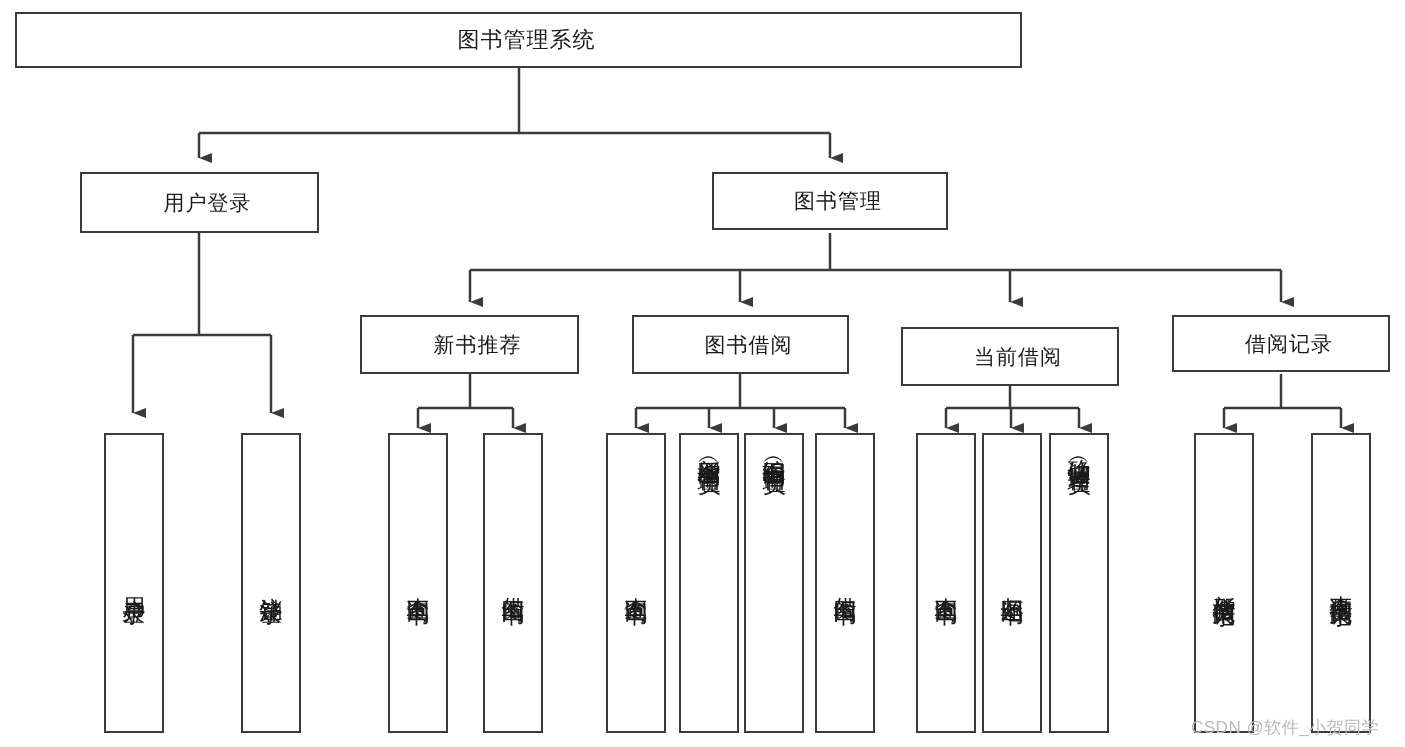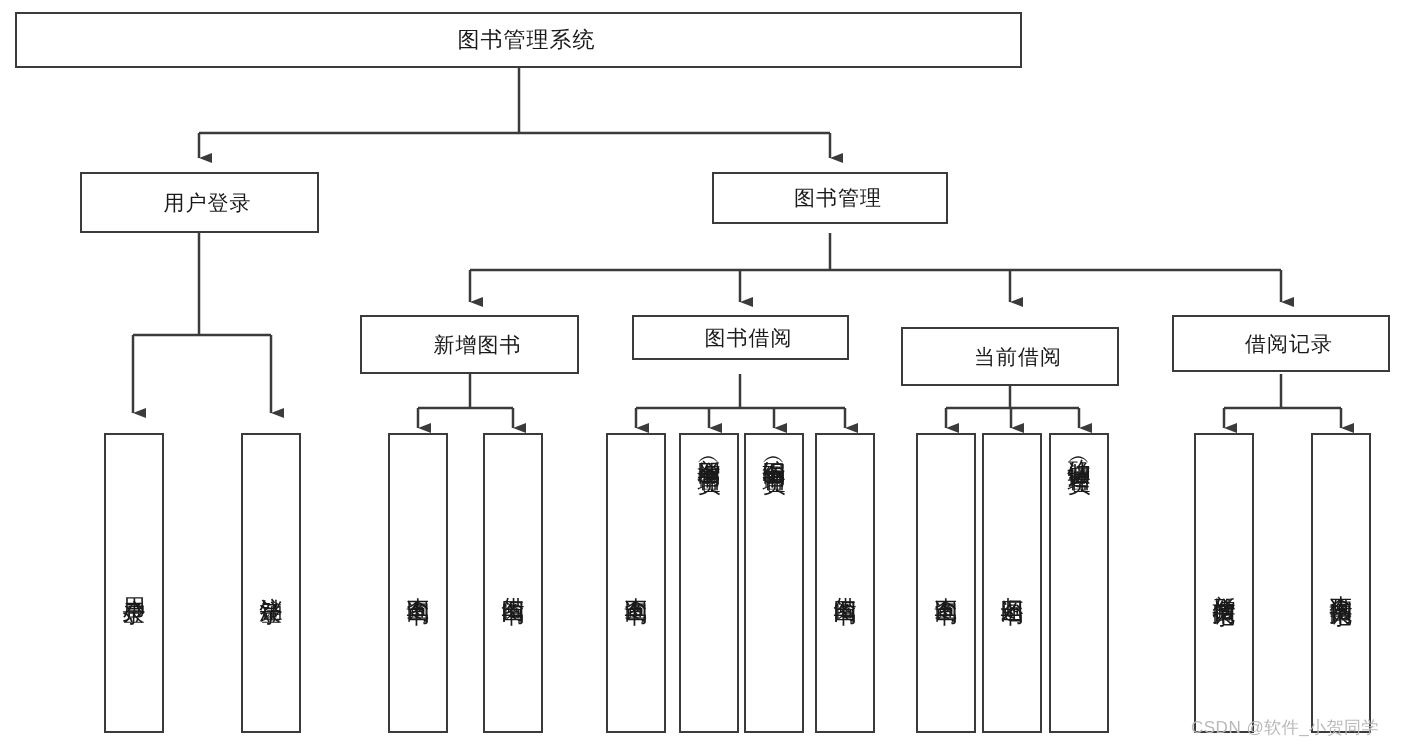--- a/index.html
+++ b/index.html
@@ -116,24 +116,24 @@
       <path d="M1281,374 L1281,408"></path>
       <path d="M1224,408 L1341,408"></path>
       <path d="M1224,408 L1224,428" marker-end="url(#arrowDown)"></path>
       <path d="M1341,408 L1341,428" marker-end="url(#arrowDown)"></path>
     </g>
   </svg>
 
   <div class="node horiz root" style="left:15px; top:12px; width:1007px; height:56px;">图书管理系统</div>
 
   <div class="node horiz" style="left:80px; top:172px; width:239px; height:61px;">用户登录</div>
-  <div class="node horiz" style="left:712px; top:172px; width:236px; height:52px;">图书管理</div>
+  <div class="node horiz" style="left:712px; top:172px; width:236px; height:58px;">图书管理</div>
 
-  <div class="node horiz" style="left:360px; top:315px; width:219px; height:59px;">新增图书</div>
-  <div class="node horiz" style="left:632px; top:315px; width:217px; height:45px;">图书借阅</div>
+  <div class="node horiz" style="left:360px; top:315px; width:219px; height:59px;">新书推荐</div>
+  <div class="node horiz" style="left:632px; top:315px; width:217px; height:59px;">图书借阅</div>
   <div class="node horiz" style="left:901px; top:315px; width:218px; height:59px;margin-top:12px;">当前借阅</div>
   <div class="node horiz" style="left:1172px; top:315px; width:218px; height:57px;">借阅记录</div>
 
   <div class="node vert" style="left:104px; top:433px; width:60px; height:300px;">用户登录</div>
   <div class="node vert" style="left:241px; top:433px; width:60px; height:300px;">注销登录</div>
 
   <div class="node vert" style="left:388px; top:433px; width:60px; height:300px;">查询图书</div>
   <div class="node vert" style="left:483px; top:433px; width:60px; height:300px;">借阅图书</div>
 
   <div class="node vert" style="left:606px; top:433px; width:60px; height:300px;">查询图书</div>

